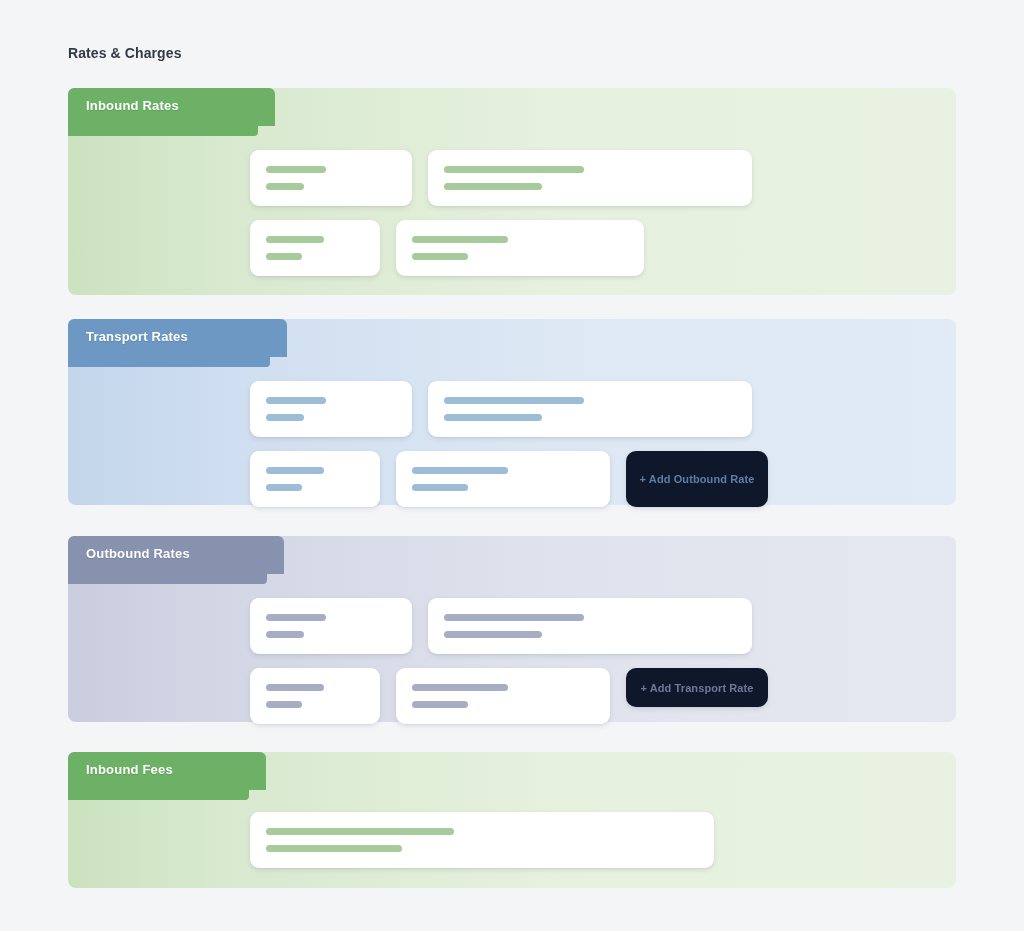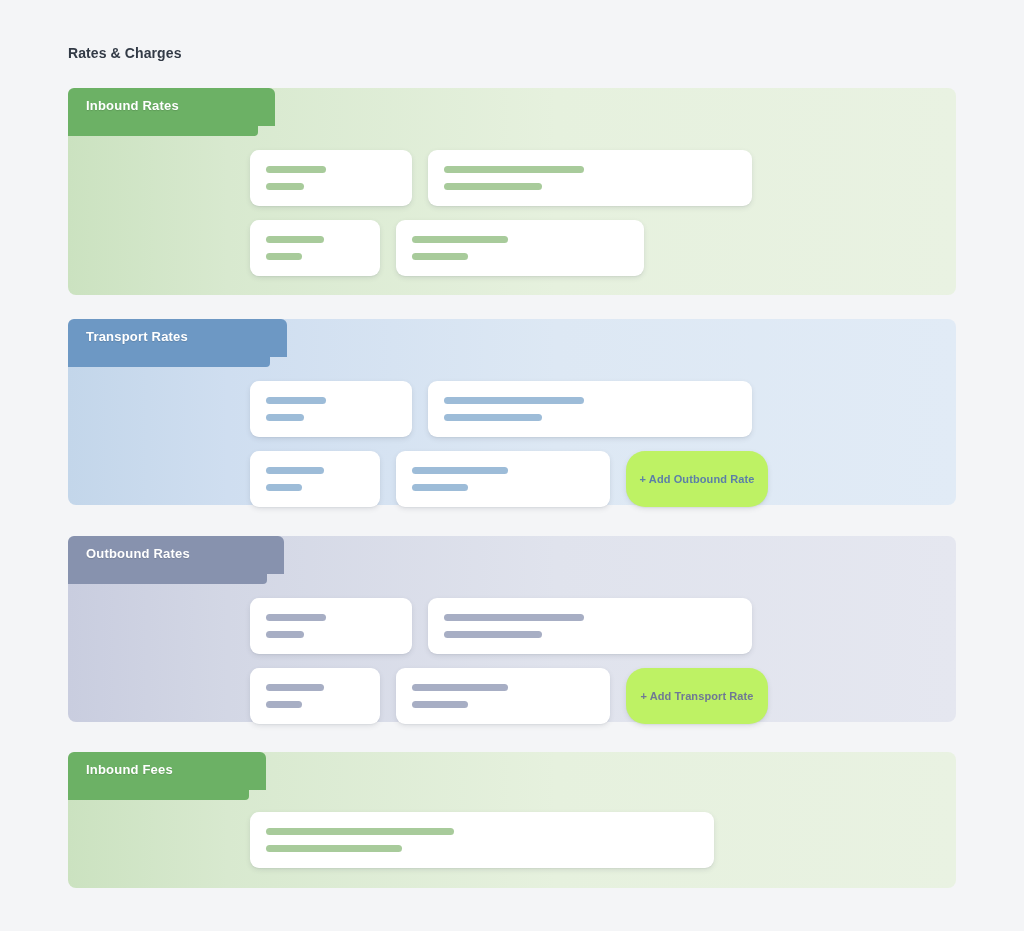--- a/index.html
+++ b/index.html
@@ -128,22 +128,22 @@
     display: block;
   }
   .bar + .bar { margin-top: 10px; }
 
   .g-bar { background: #a8cb9b; }
   .b-bar { background: #9dbcd8; }
   .s-bar { background: #a7aec4; }
 
   
   .add-card {
-    background: #bef264;
-    border-radius: 19px;
+    background: #0f172a;
+    border-radius: 10px;
     box-shadow: 0 2px 5px rgba(70,80,95,.13), 0 1px 1px rgba(70,80,95,.06);
     display: flex;
     align-items: center;
     justify-content: center;
     box-sizing: border-box;
     flex: none;
     cursor: pointer;
   }
   .add-card-label {
     font-size: 11px;
@@ -240,21 +240,21 @@
         </div>
         <div class="row" style="top: 132px; left: 182px; gap: 16px;">
           <div class="card" style="width: 130px; height: 56px;">
             <span class="bar s-bar" style="width: 58px;"></span>
             <span class="bar s-bar" style="width: 36px;"></span>
           </div>
           <div class="card" style="width: 214px; height: 56px;">
             <span class="bar s-bar" style="width: 96px;"></span>
             <span class="bar s-bar" style="width: 56px;"></span>
           </div>
-          <div class="add-card slate" style="width: 142px; height: 56px; text-align: right;">
+          <div class="add-card slate" style="width: 142px; height: 39px; text-align: right;">
             <span class="add-card-label">+ Add Transport Rate</span>
           </div>
         </div>
       </div>
       <div class="section" style="top: 752px; height: 136px;">
         <div class="panel green"></div>
         <div class="tab green">
           <div class="tab-top" style="width: 198px;"></div>
           <div class="tab-bottom" style="width: 181px;"></div>
           <div class="tab-label">Inbound Fees</div>

